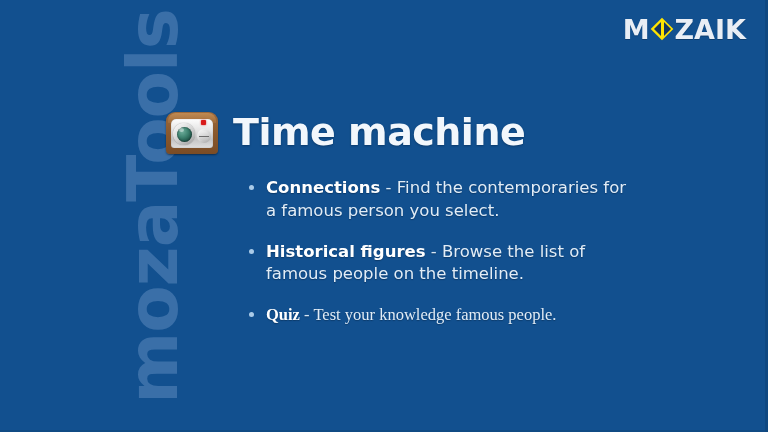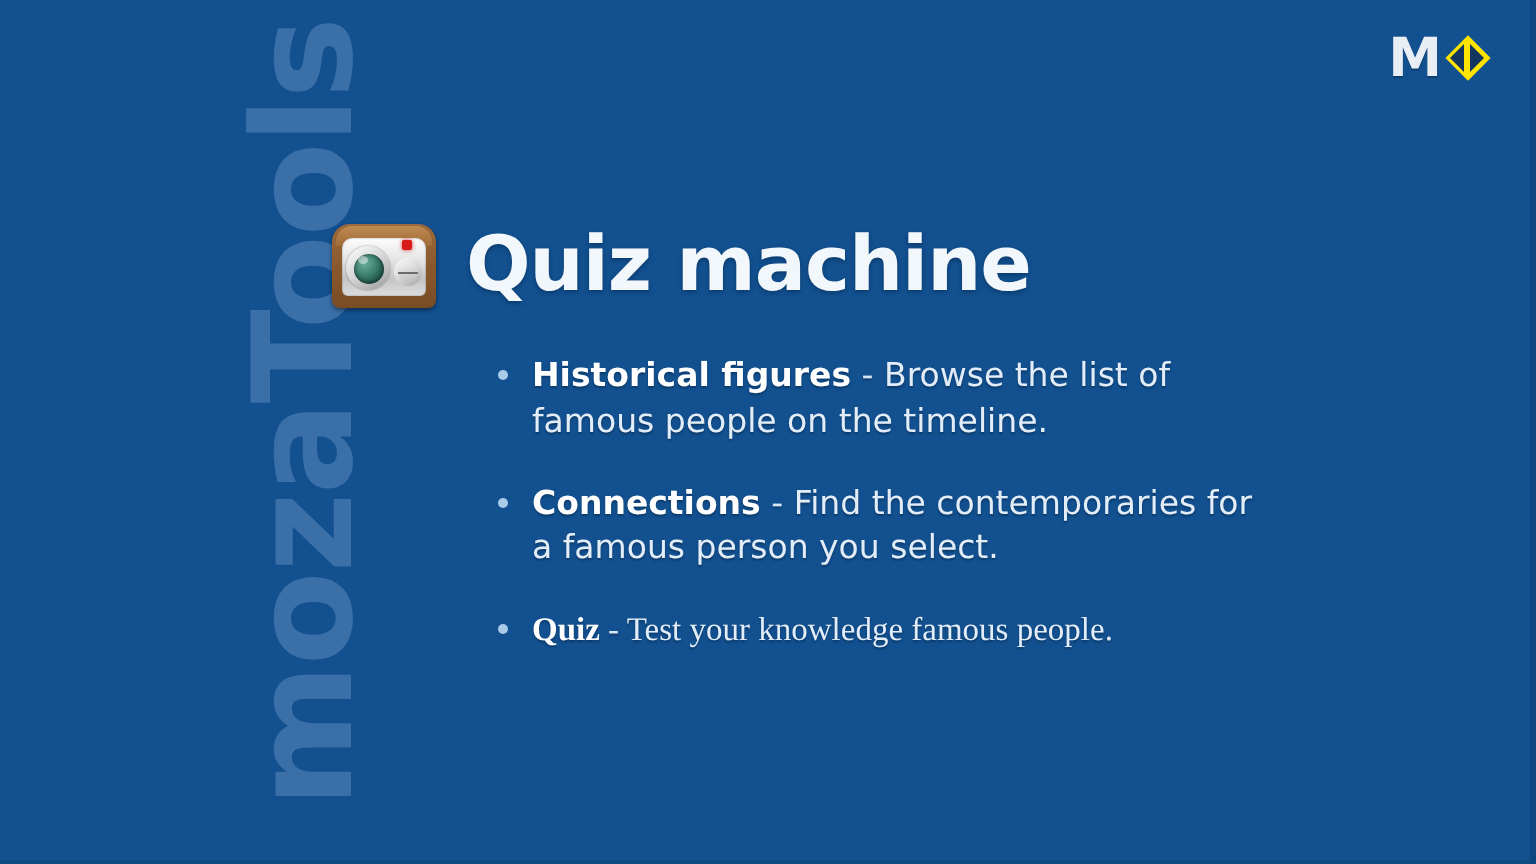--- a/index.html
+++ b/index.html
@@ -304,54 +304,55 @@
     <div id="watermark-text">mozaTools</div>
   </div>
 
   <div id="logo">
     <span class="logo-part">M</span>
     <span id="logo-diamond">
       <span class="d-outer"></span>
       <span class="d-inner-l"></span>
       <span class="d-inner-r"></span>
     </span>
+    <span class="logo-part">ZAIK</span>
   </div>
 
   <div id="content">
 
     <div id="title-row">
       <span id="app-icon">
         <span class="ic-body"></span>
         <span class="ic-top-bevel"></span>
         <span class="ic-panel"></span>
         <span class="ic-lens-ring"></span>
         <span class="ic-lens"></span>
         <span class="ic-lens-glint"></span>
         <span class="ic-led"></span>
         <span class="ic-dial-ring"></span>
         <span class="ic-dial"></span>
         <span class="ic-dial-line"></span>
       </span>
-      <span id="app-title">Quiz machine</span>
+      <span id="app-title">Time machine</span>
     </div>
 
     <ul id="feature-list">
+
+      <li class="feature-item">
+        <span class="feature-bullet"></span>
+        <span class="feature-term">Connections</span><span class="feature-dash"> - </span><span class="feature-desc">Find the contemporaries for a famous person you select.</span>
+      </li>
 
       <li class="feature-item">
         <span class="feature-bullet"></span>
         <span class="feature-term">Historical figures</span><span class="feature-dash"> - </span><span class="feature-desc">Browse the list of famous people on the timeline.</span>
       </li>
 
       <li class="feature-item">
         <span class="feature-bullet"></span>
-        <span class="feature-term">Connections</span><span class="feature-dash"> - </span><span class="feature-desc">Find the contemporaries for a famous person you select.</span>
-      </li>
-
-      <li class="feature-item">
-        <span class="feature-bullet"></span>
         <span class="feature-term">Quiz</span><span class="feature-dash"> - </span><span class="feature-desc">Test your knowledge famous people.</span>
       </li>
 
     </ul>
   </div>
 
   <div id="edge-right"></div>
   <div id="edge-bottom"></div>
 
 </div>

